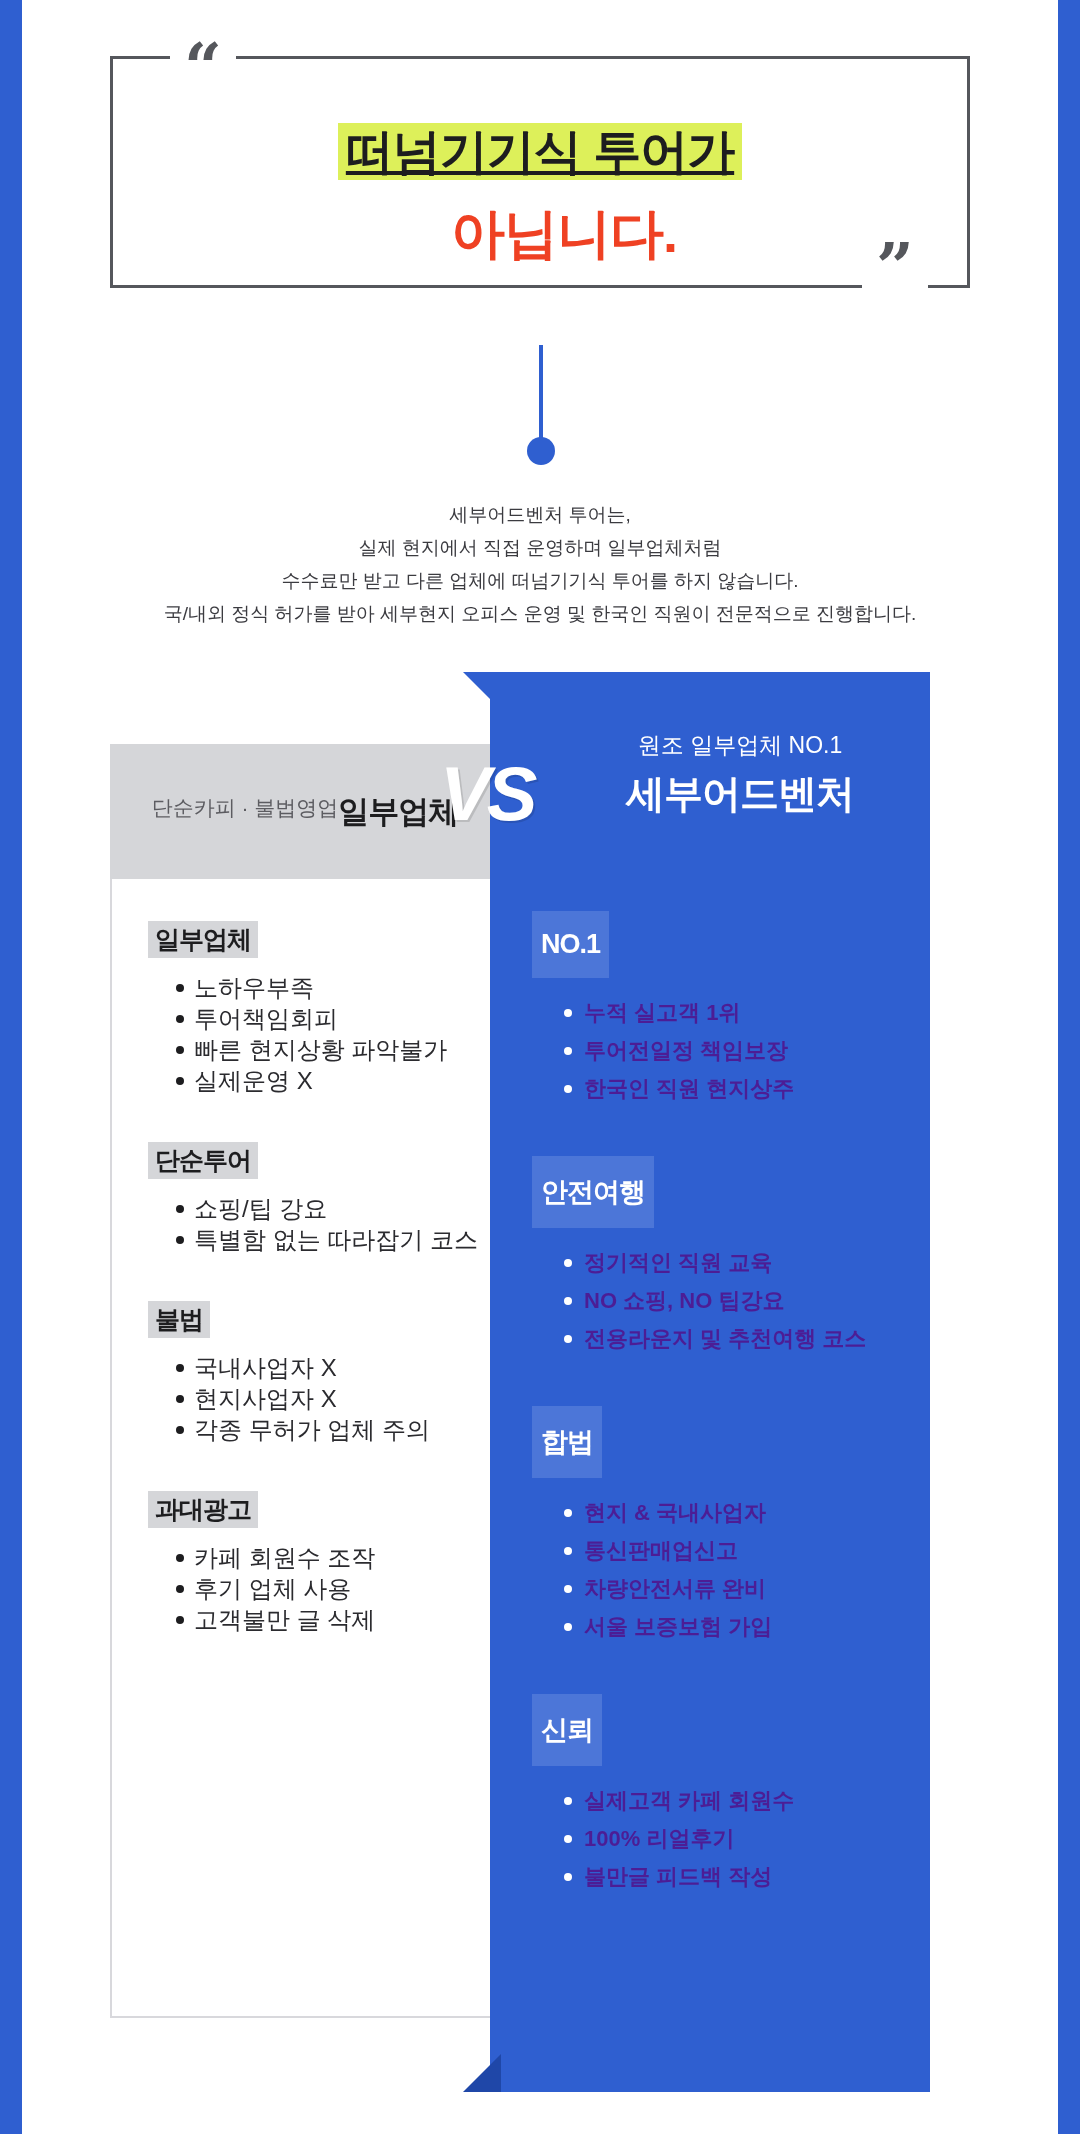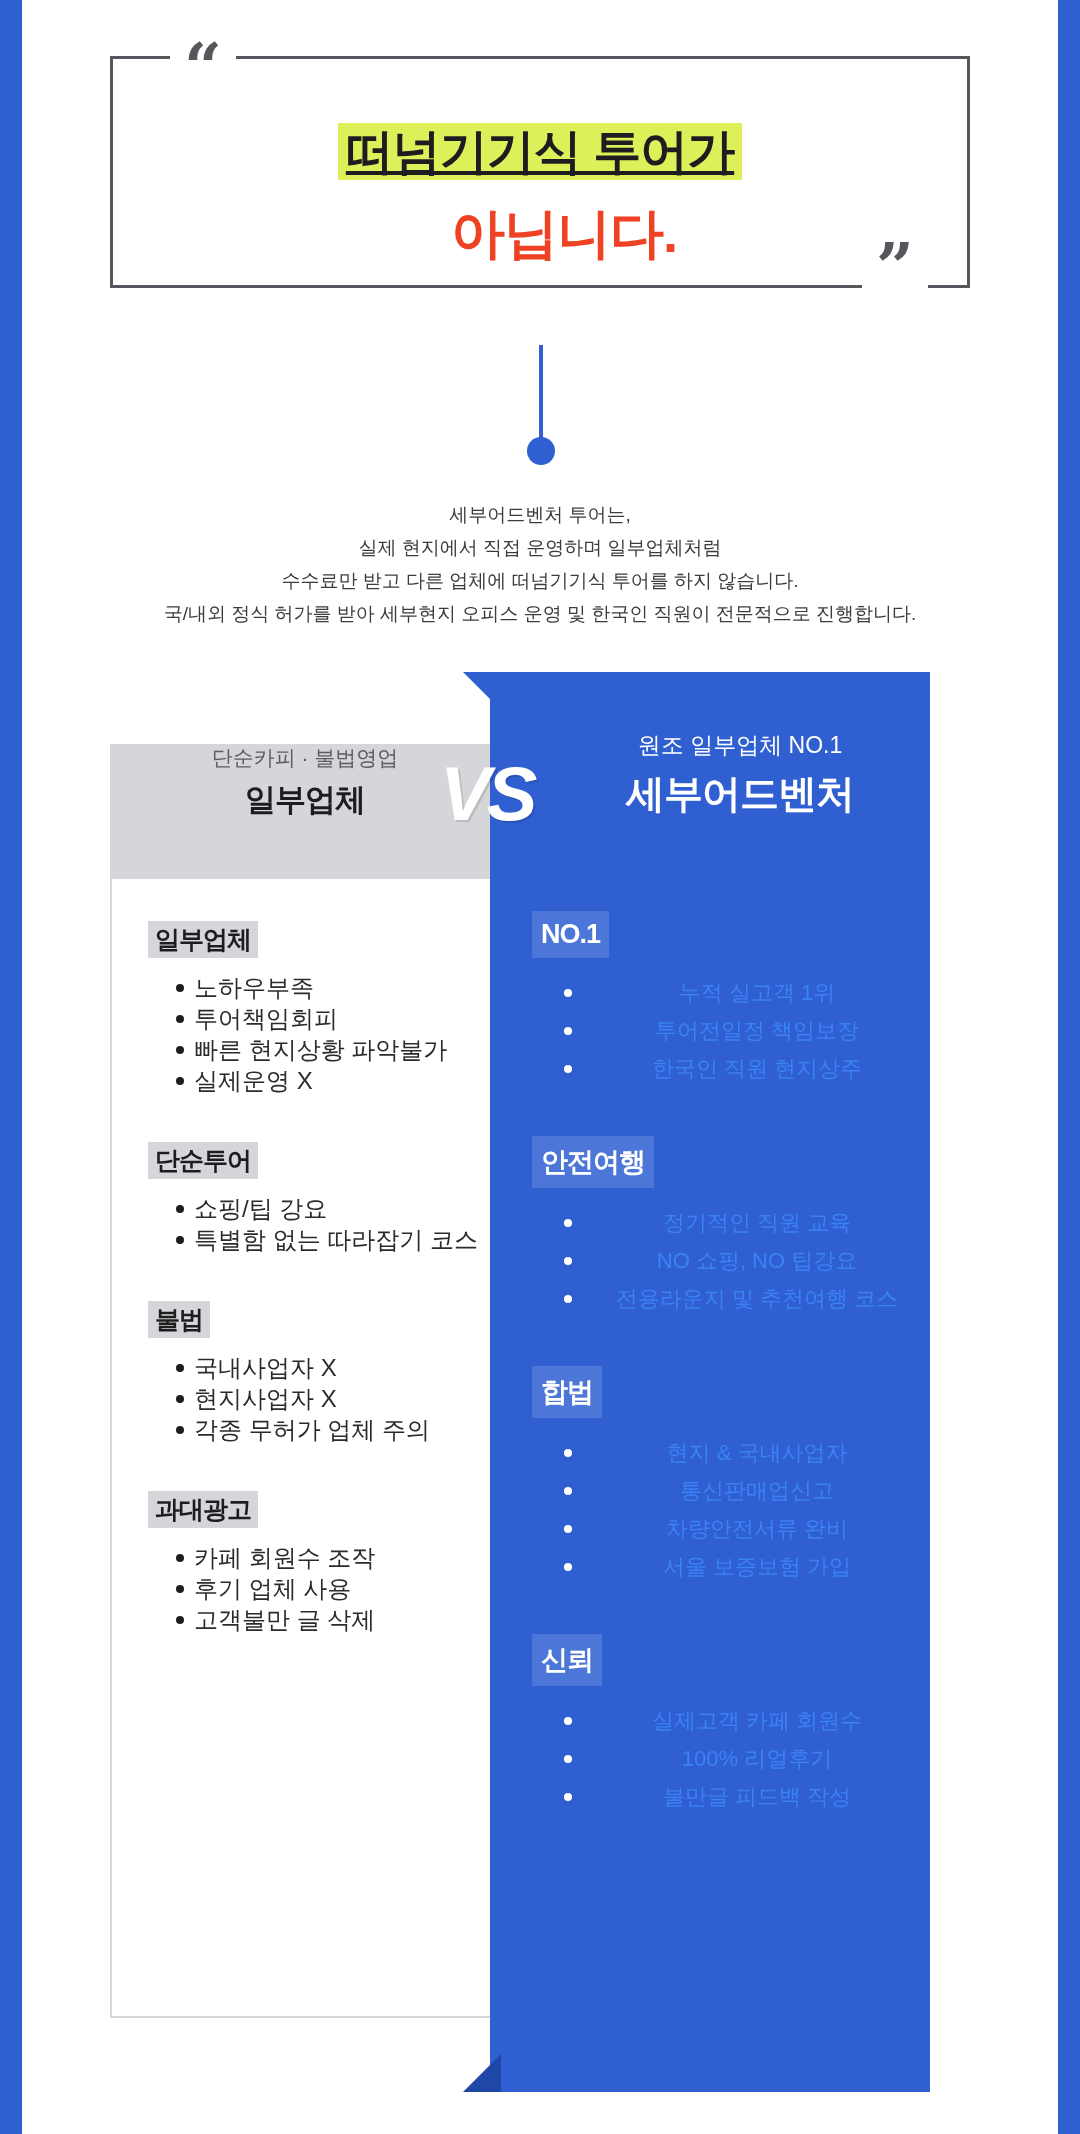--- a/index.html
+++ b/index.html
@@ -139,22 +139,23 @@
     border: 2px solid #d8d8dc;
   }
   .card-left-head {
     position: absolute;
     left: 110px;
     top: 72px;
     width: 390px;
     height: 135px;
     background: #d5d6d9;
     display: flex;
-    flex-direction: column;
+    flex-direction: row;
     align-items: center;
+    justify-content: center;
   }
   .card-left-sub {
     font-size: 21px;
     color: #5c5c61;
     font-weight: 500;
     margin-bottom: 7px;
   }
   .card-left-title {
     font-size: 31px;
     font-weight: bold;
@@ -270,33 +271,32 @@
     width: 440px;
     padding: 32px 0 0 0;
   }
   .sec-right { margin-bottom: 48px; padding-left: 42px; }
   .sec-right h3 {
     display: inline-block;
     font-size: 27px;
     font-weight: bold;
     color: #ffffff;
     background: #4c76d8;
-    padding: 8px 9px;
+    padding: 18px 9px;
     margin-bottom: 16px;
     letter-spacing: -1px;
   }
   .sec-right ul { list-style: none; padding-left: 30px; }
   .sec-right li {
     font-size: 22px;
-    color: #3b82f6;
+    color: #4c1d95;
     line-height: 38px;
     position: relative;
     padding-left: 22px;
-    font-weight: normal;
-    text-align: center;
+    font-weight: bold;
   }
   .sec-right li:before {
     content: "";
     position: absolute;
     left: 2px; top: 15px;
     width: 8px; height: 8px;
     border-radius: 50%;
     background: #ffffff;
   }
 </style>

